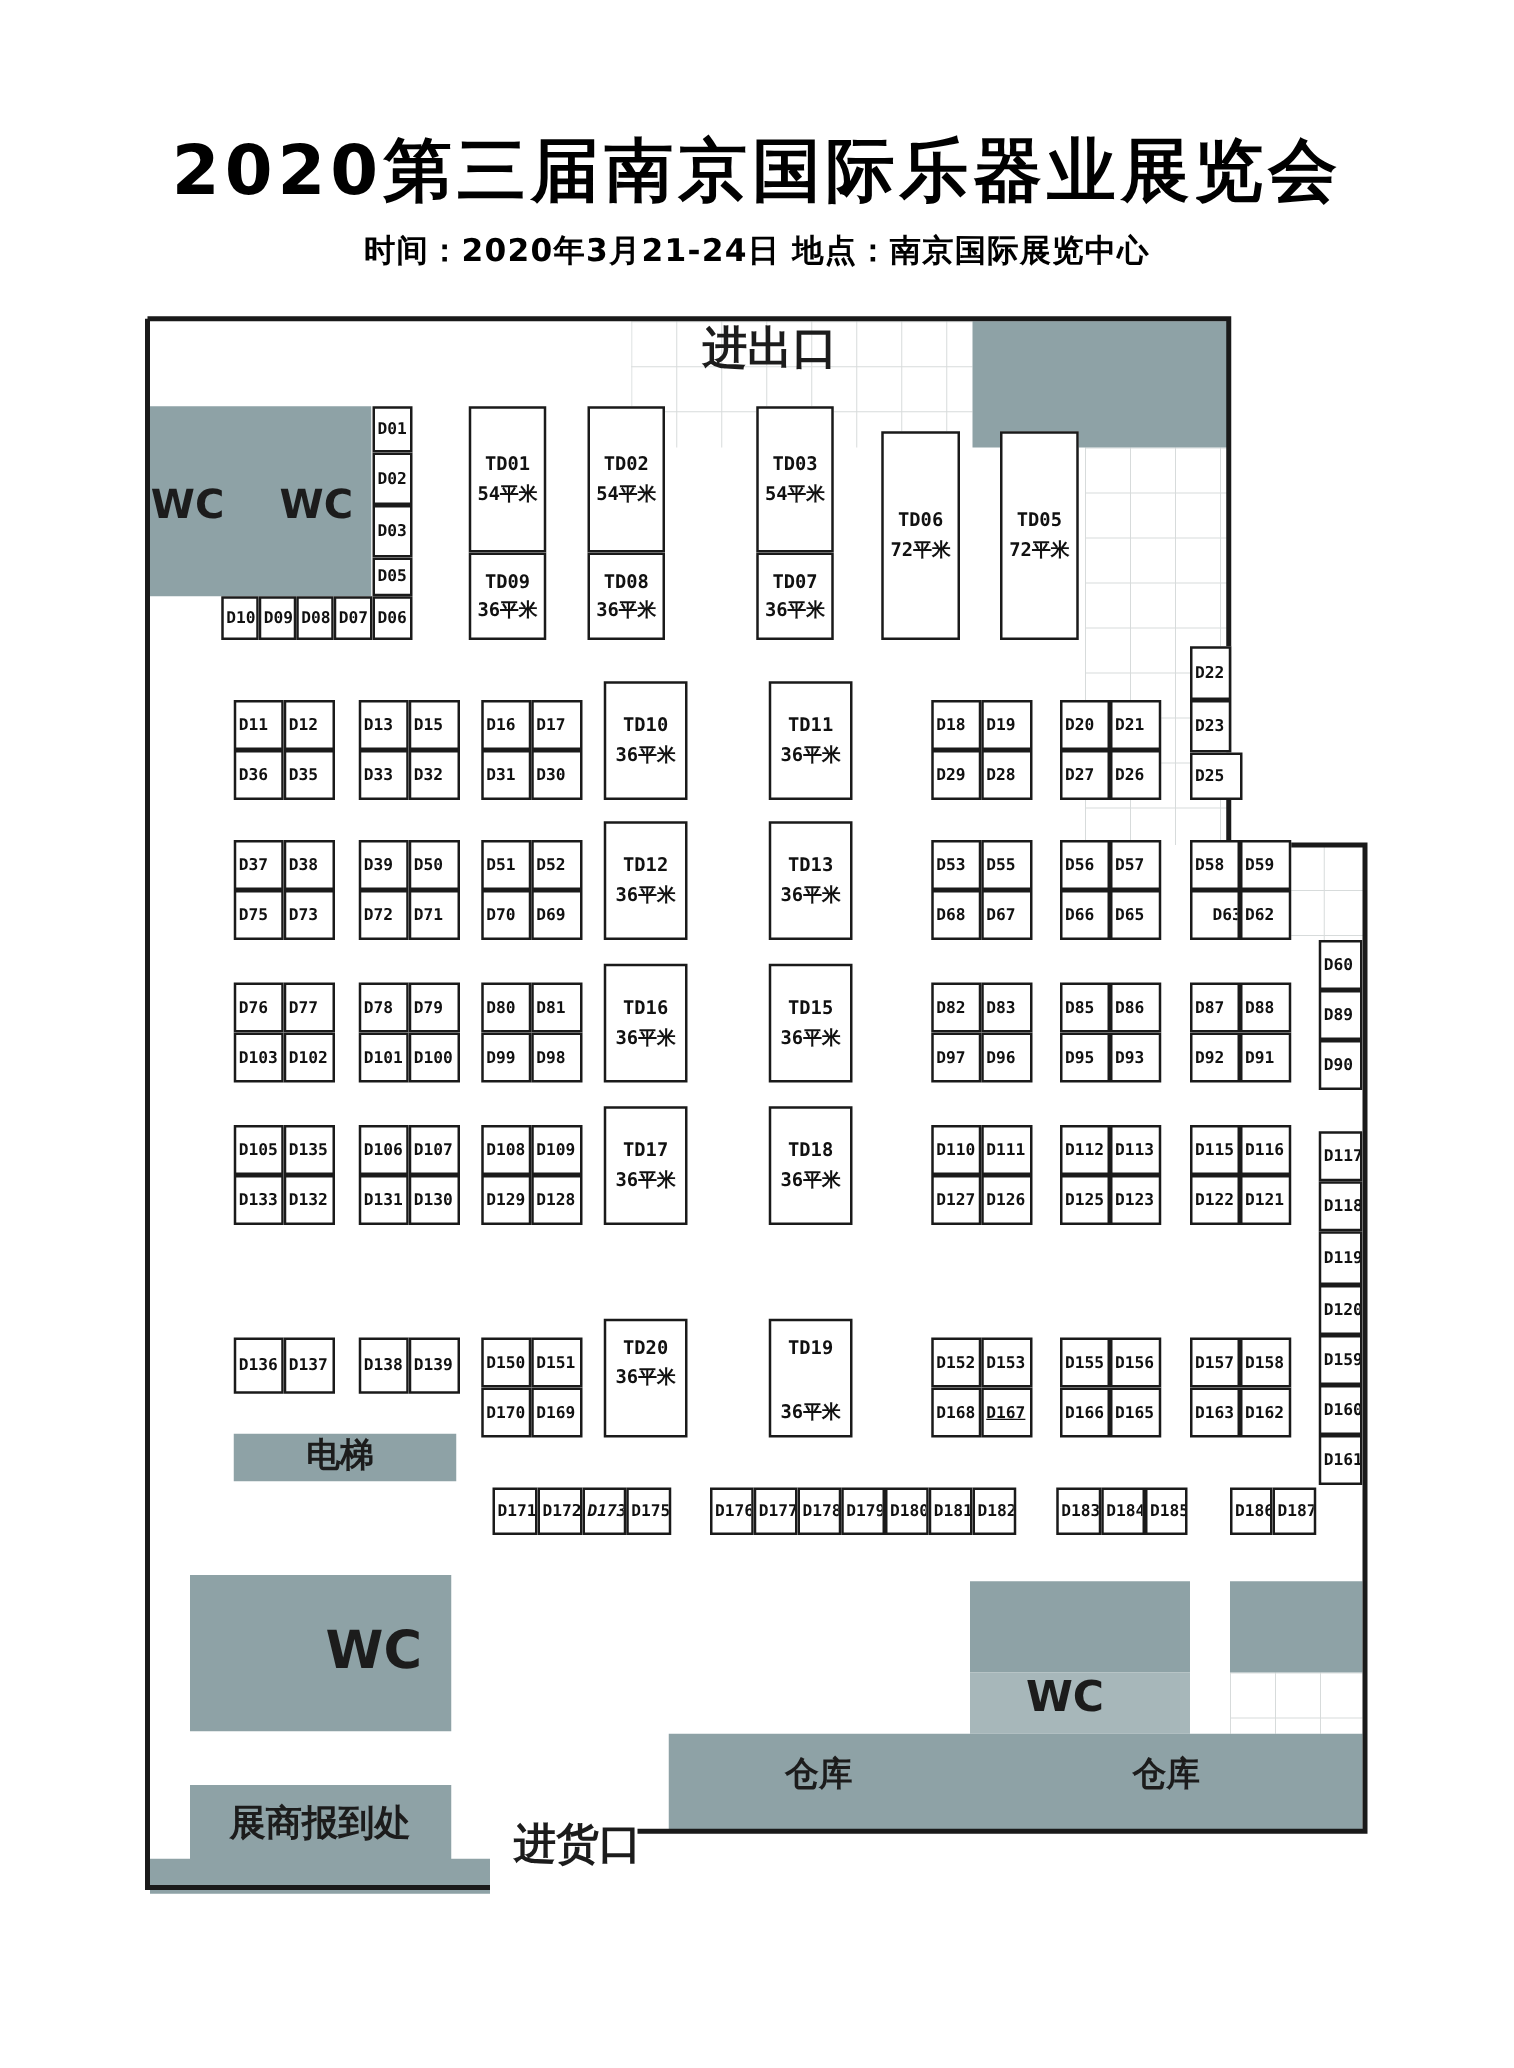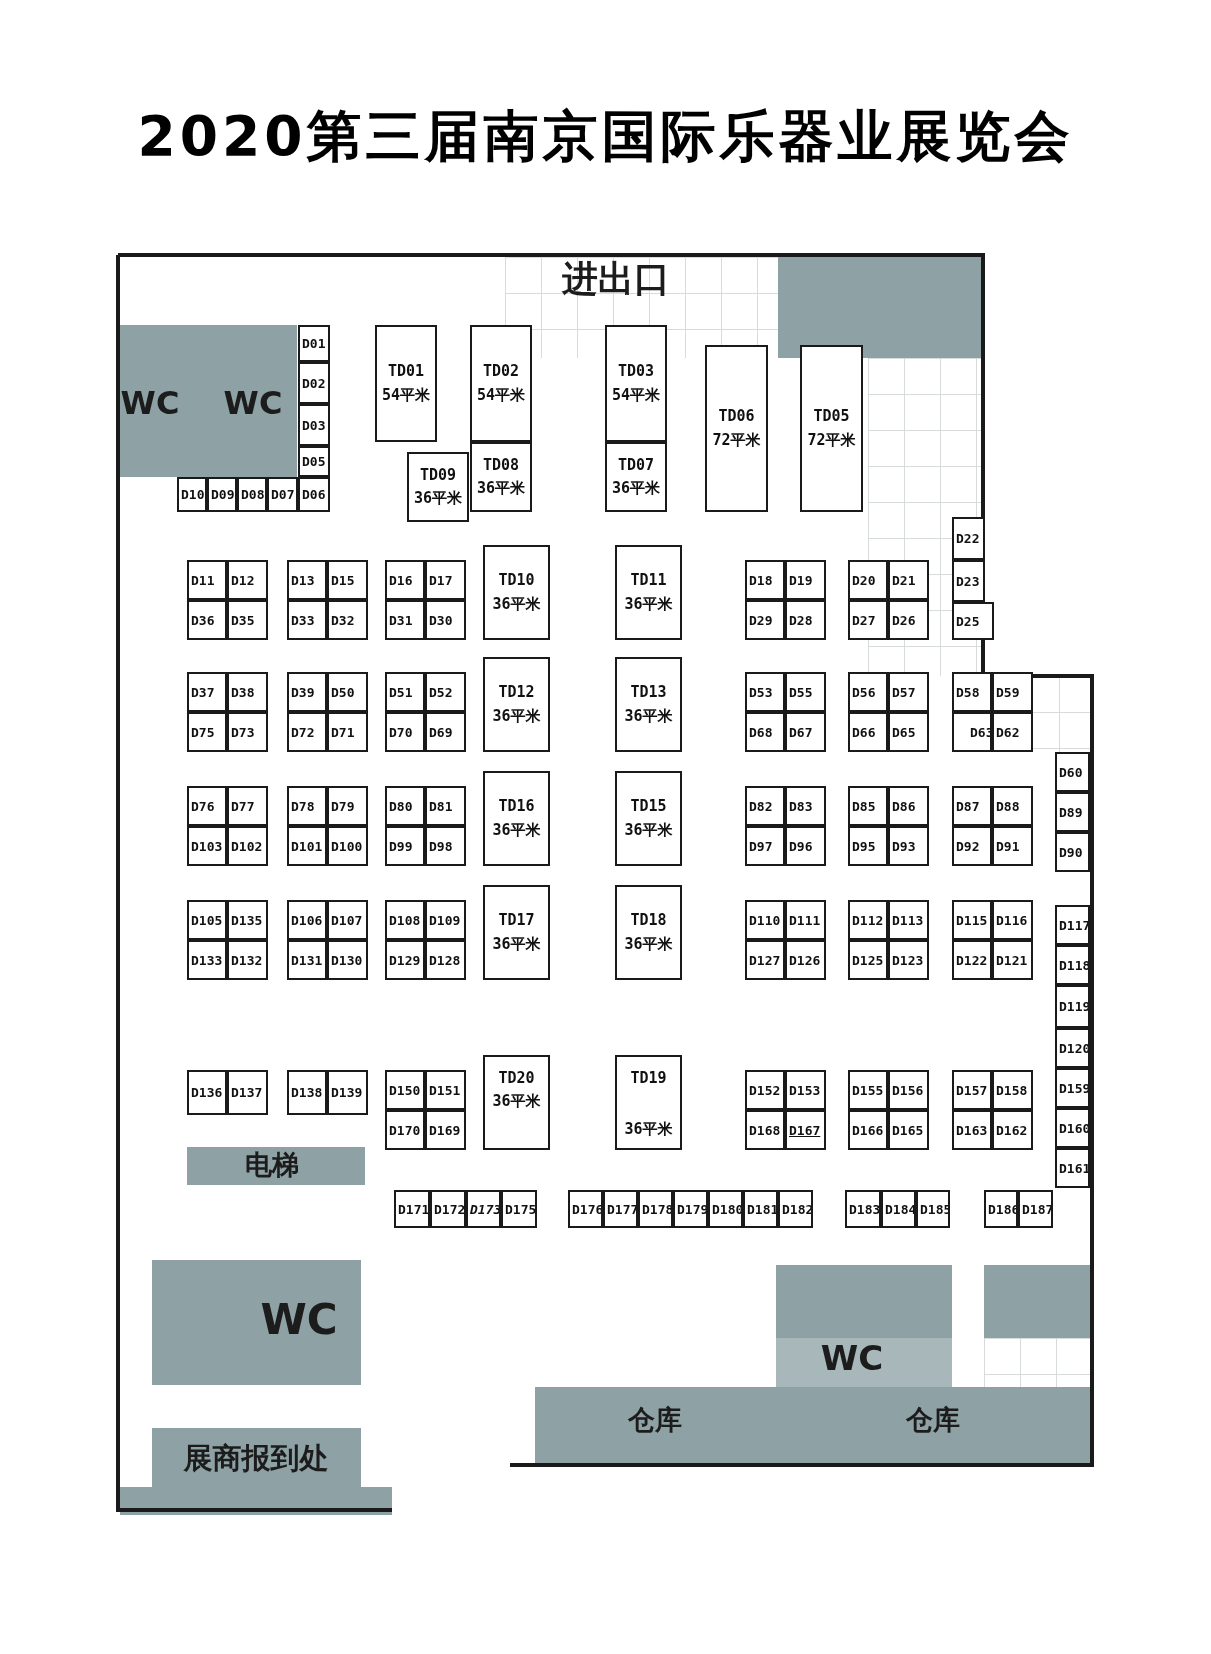--- a/index.html
+++ b/index.html
@@ -30,20 +30,21 @@
   .td-booth.top-align{justify-content:flex-start;padding-top:10px;}
   .freelabel{position:absolute;z-index:5;width:240px;text-align:center;
         font-weight:bold;color:#1c1c1c;white-space:nowrap;
         font-family:"DejaVu Sans",sans-serif;line-height:1;}
 </style>
 </head>
 <body>
 
 <div id="page">
   <div id="page-title">2020第三届南京国际乐器业展览会</div>
+  <div id="page-subtitle">时间：2020年3月21-24日  地点：南京国际展览中心</div>
 
   <div id="plan">
     <svg id="border-svg" width="1211" height="1654" viewBox="0 0 1211 1654">
       <path d="M118,255 H983 V676 H1092 V1465 H510 M392,1510 H118 V255" fill="none" stroke="#1a1a1a" stroke-width="4"></path>
     </svg>
   <div class="grid" style="left: 505px; top: 257px; width: 273px; height: 101px;"></div>
       <div class="grid" style="left: 868px; top: 358px; width: 115px; height: 318px;"></div>
       <div class="grid" style="left: 1023px; top: 676px; width: 69px; height: 76px;"></div>
       <div class="grid" style="left: 984px; top: 1338px; width: 106px; height: 49px;"></div>
       <div class="area main" style="left: 120px; top: 325px; width: 177px; height: 152px;"></div>
@@ -211,21 +212,21 @@
         <span>54平米</span>
       </div>
       <div class="booth td-booth" style="left: 470px; top: 325px; width: 62px; height: 117px;">
         <span>TD02</span>
         <span>54平米</span>
       </div>
       <div class="booth td-booth" style="left: 605px; top: 325px; width: 62px; height: 117px;">
         <span>TD03</span>
         <span>54平米</span>
       </div>
-      <div class="booth td-booth" style="left: 375px; top: 452px; width: 62px; height: 70px; margin-left: 32px;">
+      <div class="booth td-booth" style="left: 375px; top: 442px; width: 62px; height: 70px;">
         <span>TD09</span>
         <span>36平米</span>
       </div>
       <div class="booth td-booth" style="left: 470px; top: 442px; width: 62px; height: 70px;">
         <span>TD08</span>
         <span>36平米</span>
       </div>
       <div class="booth td-booth" style="left: 605px; top: 442px; width: 62px; height: 70px;">
         <span>TD07</span>
         <span>36平米</span>
@@ -280,14 +281,15 @@
       </div>
       <div class="freelabel" style="left: 496px; top: 261.2px; font-size: 36px;">进出口</div>
       <div class="freelabel" style="left: 30px; top: 387.4px; font-size: 32px;">WC</div>
       <div class="freelabel" style="left: 133px; top: 387.4px; font-size: 32px;">WC</div>
       <div class="freelabel" style="left: 179px; top: 1298.9px; font-size: 42px;">WC</div>
       <div class="freelabel" style="left: 732px; top: 1341.3px; font-size: 34px;">WC</div>
       <div class="freelabel" style="left: 152px; top: 1151.15px; font-size: 27px;">电梯</div>
       <div class="freelabel" style="left: 535px; top: 1406.15px; font-size: 27px;">仓库</div>
       <div class="freelabel" style="left: 813px; top: 1406.15px; font-size: 27px;">仓库</div>
       <div class="freelabel" style="left: 136px; top: 1444.05px; font-size: 29px;">展商报到处</div>
+      <div class="freelabel" style="left: 342px; top: 1458.3px; font-size: 34px;">进货口</div>
     </div>
 </div>
 
 </body></html>

